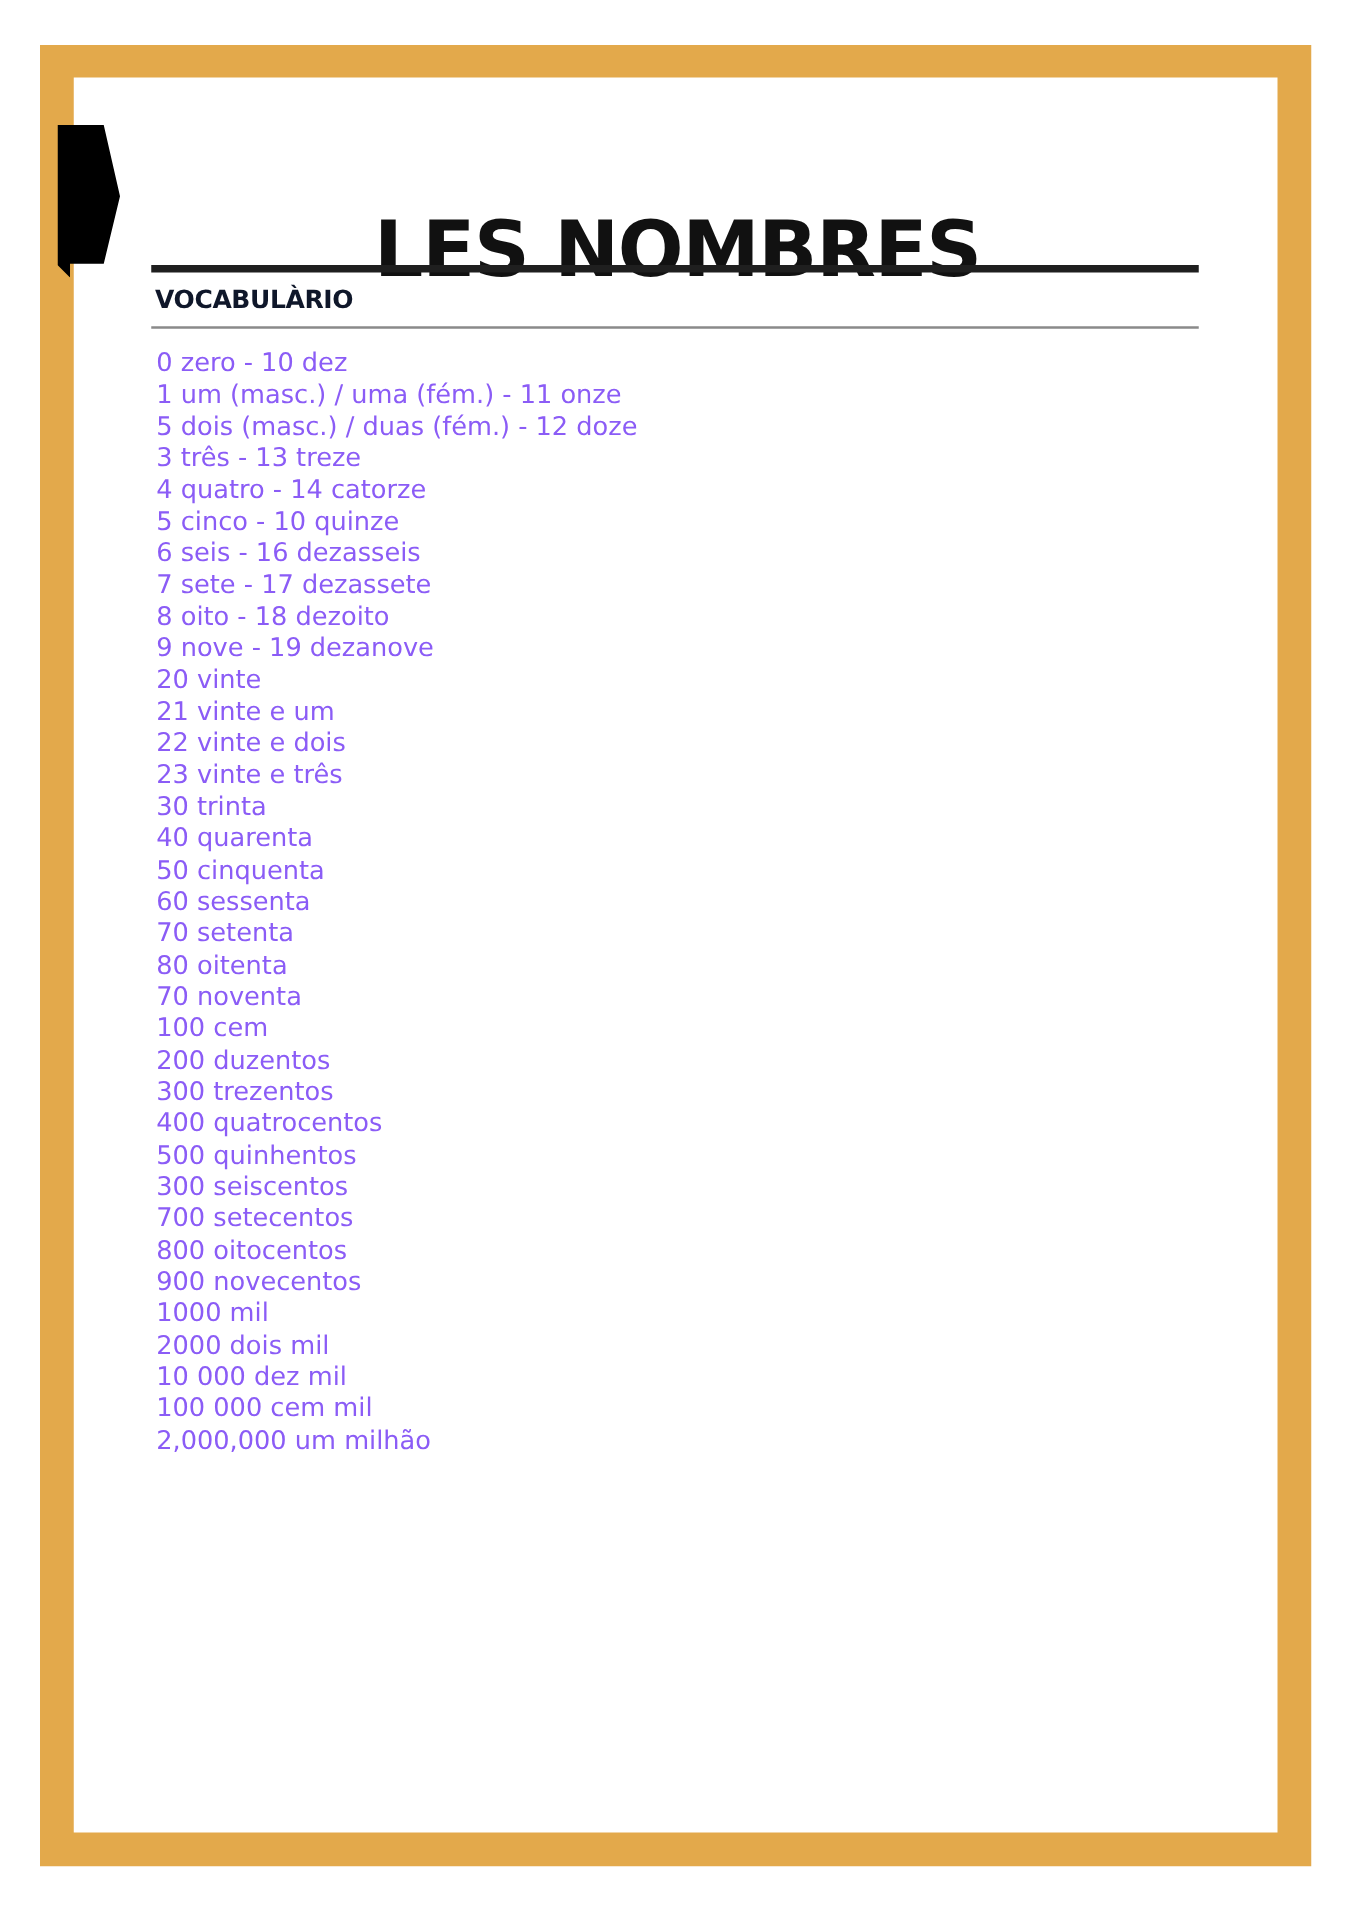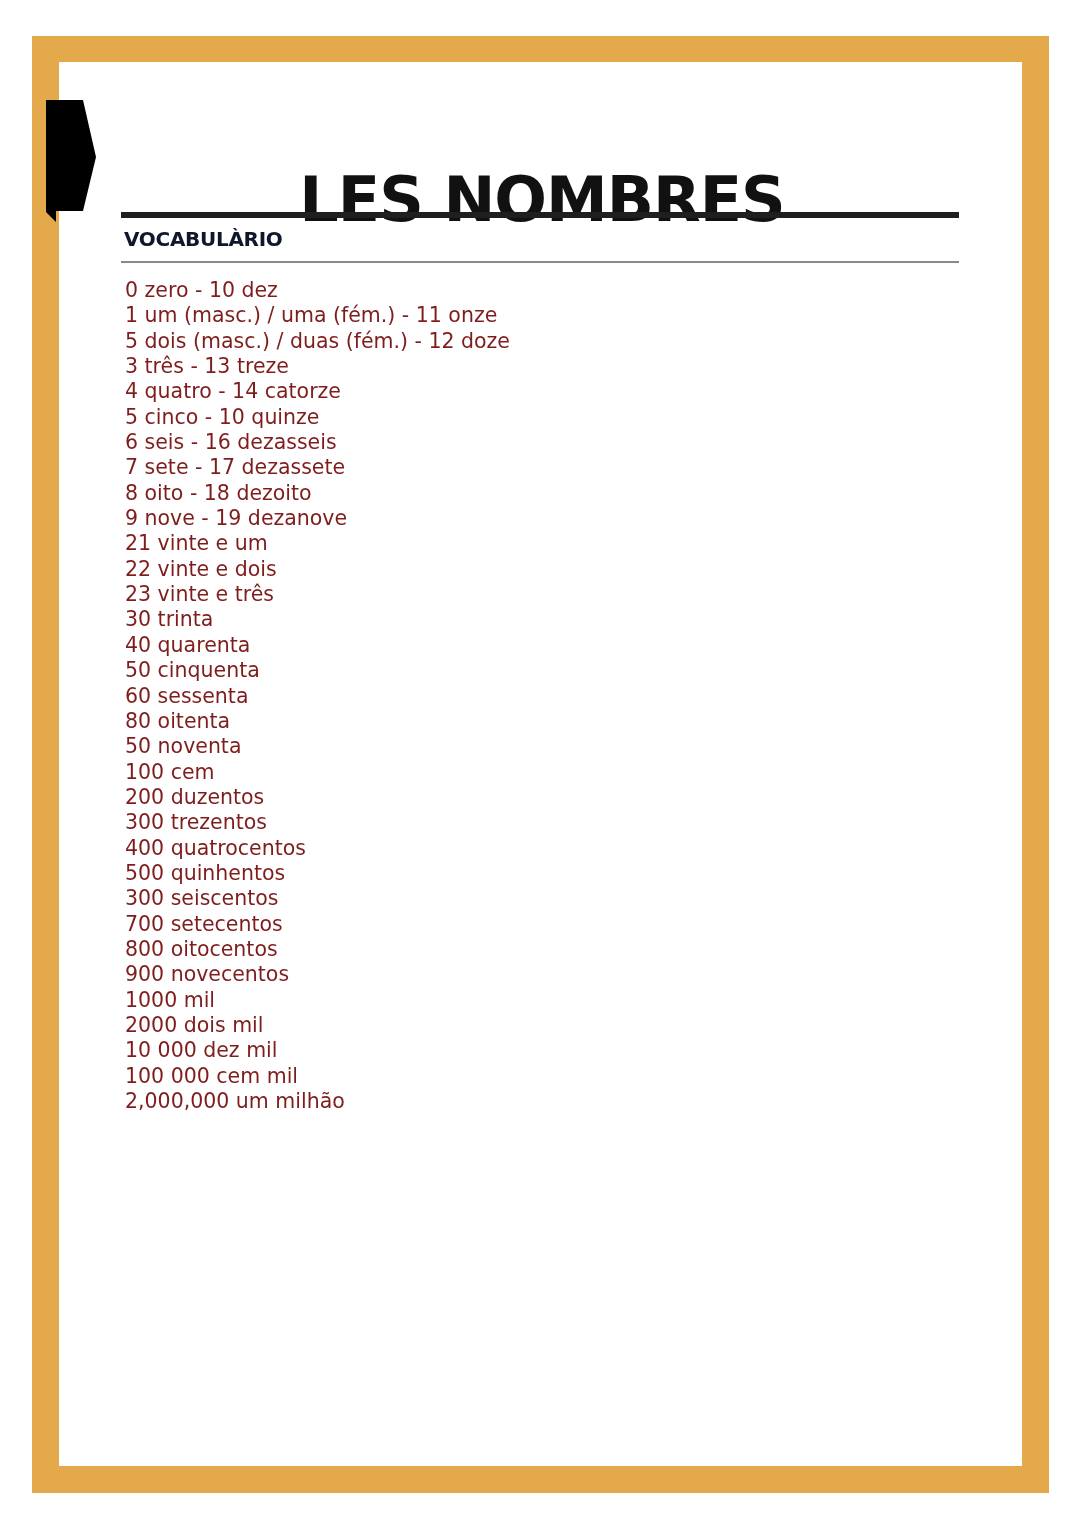--- a/index.html
+++ b/index.html
@@ -80,21 +80,21 @@
     }
     .vocab-list {
       position: absolute;
       left: 125px;
       top: 278px;
       margin: 0;
       padding: 0;
       list-style: none;
       font-family: "DejaVu Sans", sans-serif;
       font-size: 20.5px;
-      color: #7f1d1d;
+      color: #8b5cf6;
     }
     .vocab-list li {
       height: 25.35px;
       line-height: 25.35px;
       white-space: nowrap;
     }
   </style>
 </head>
 <body>
 
@@ -117,29 +117,31 @@
   <li>0 zero - 10 dez</li>
   <li>1 um (masc.) / uma (fém.) - 11 onze</li>
   <li>5 dois (masc.) / duas (fém.) - 12 doze</li>
   <li>3 três - 13 treze</li>
   <li>4 quatro - 14 catorze</li>
   <li>5 cinco - 10 quinze</li>
   <li>6 seis - 16 dezasseis</li>
   <li>7 sete - 17 dezassete</li>
   <li>8 oito - 18 dezoito</li>
   <li>9 nove - 19 dezanove</li>
+  <li>20 vinte</li>
   <li>21 vinte e um</li>
   <li>22 vinte e dois</li>
   <li>23 vinte e três</li>
   <li>30 trinta</li>
   <li>40 quarenta</li>
   <li>50 cinquenta</li>
   <li>60 sessenta</li>
+  <li>70 setenta</li>
   <li>80 oitenta</li>
-  <li>50 noventa</li>
+  <li>70 noventa</li>
   <li>100 cem</li>
   <li>200 duzentos</li>
   <li>300 trezentos</li>
   <li>400 quatrocentos</li>
   <li>500 quinhentos</li>
   <li>300 seiscentos</li>
   <li>700 setecentos</li>
   <li>800 oitocentos</li>
   <li>900 novecentos</li>
   <li>1000 mil</li>

